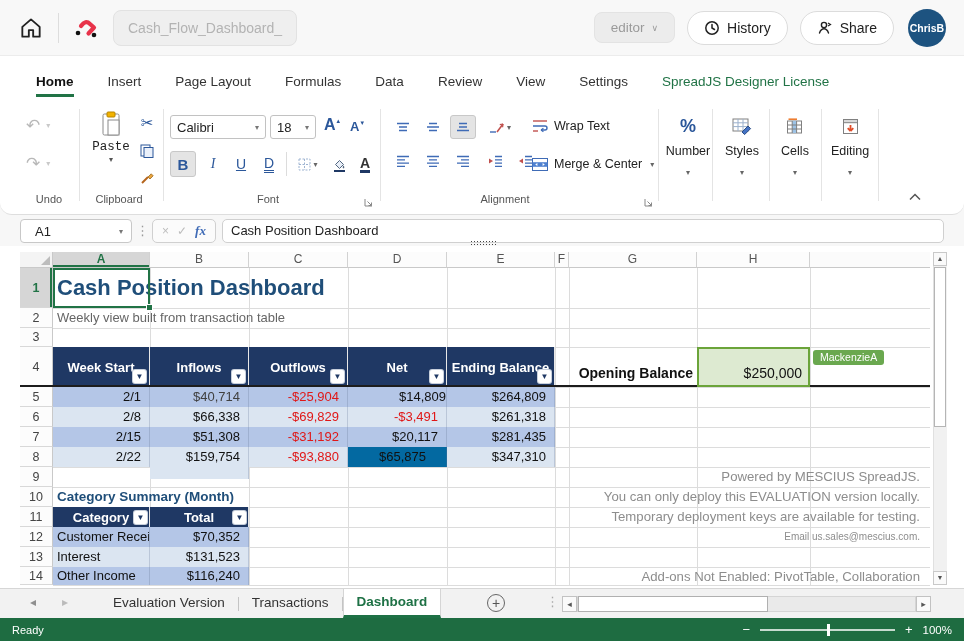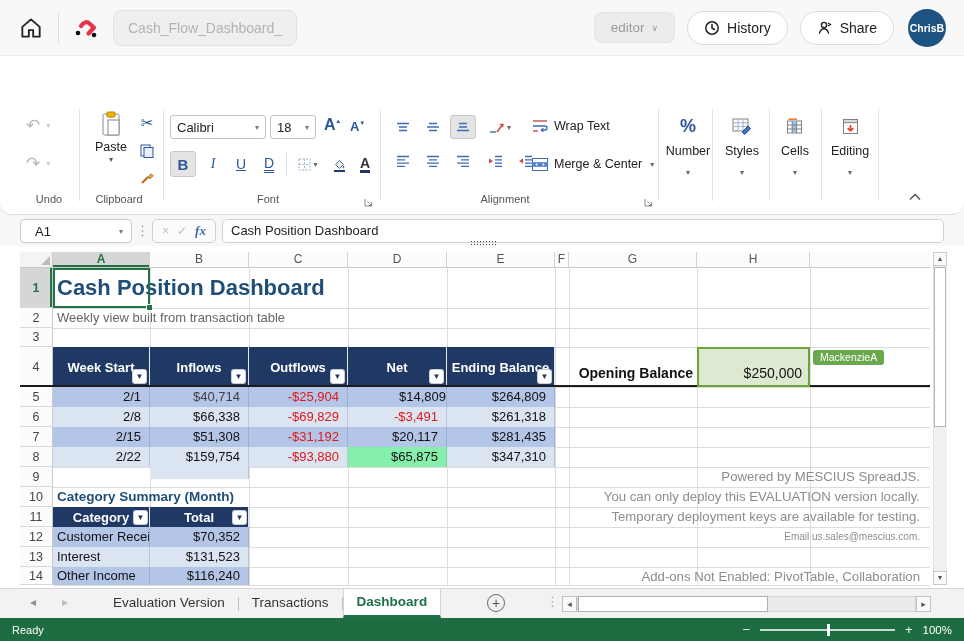--- a/index.html
+++ b/index.html
@@ -129,20 +129,31 @@
           <circle cx="7" cy="5" r="2.6" fill="none" stroke="#222" stroke-width="1.4"></circle>
           <path d="M2.5 13 q1.5-4.2 4.5-4.2 t4.5 4.2" fill="none" stroke="#222" stroke-width="1.4" stroke-linecap="round"></path>
           <path d="M11 3 l2.5 1.5 -2.5 1.5" fill="none" stroke="#222" stroke-width="1.2"></path>
         </svg>
       <span>Share</span>
     </div>
     <div id="avatar">ChrisB</div>
   </div>
 
   <div id="ribbon">
+    <div id="ribbon-tabs">
+        <div class="rtab active">Home</div>
+        <div class="rtab">Insert</div>
+        <div class="rtab">Page Layout</div>
+        <div class="rtab">Formulas</div>
+        <div class="rtab">Data</div>
+        <div class="rtab">Review</div>
+        <div class="rtab">View</div>
+        <div class="rtab">Settings</div>
+        <div class="rtab license">SpreadJS Designer License</div>
+      </div>
     <div id="ribbon-tools">
       <div class="vdiv" style="left:79px"></div>
       <div class="vdiv" style="left:163px"></div>
       <div class="vdiv" style="left:380px"></div>
       <div class="vdiv" style="left:658px"></div>
       <div class="vdiv" style="left:712px"></div>
       <div class="vdiv" style="left:769px"></div>
       <div class="vdiv" style="left:821px"></div>
       <div class="vdiv" style="left:878px"></div>
 
@@ -155,21 +166,21 @@
           <span class="mini">▾</span>
         </div>
       <div class="glabel" style="left:20px;top:88px;width:58px">Undo</div>
 
       <div class="pastebtn" style="left:88px;top:6px">
         <svg width="22" height="26" viewBox="0 0 22 26">
             <rect x="3" y="3" width="16" height="21" rx="1.5" fill="#fff" stroke="#8a8a8a"></rect>
             <rect x="7" y="1" width="8" height="5" rx="1" fill="#f2b200" stroke="#b78500"></rect>
             <rect x="8" y="9" width="11" height="15" fill="#fff" stroke="#8a8a8a"></rect>
           </svg>
-        <span style="display:block;">Paste</span>
+        <span style="display:block;font-family:Liberation Mono, monospace;">Paste</span>
         <span class="mini2">▾</span>
       </div>
       <div class="sicon" style="left:136px;top:8px">
           <span style="color:#2b579a;font-size:15px">✂</span>
         </div>
       <div class="sicon" style="left:136px;top:36px">
           <svg width="14" height="14" viewBox="0 0 14 14">
             <rect x="1" y="1" width="9" height="11" fill="#fff" stroke="#2b579a"></rect>
             <rect x="4" y="3.5" width="9" height="10" fill="#eaf0fa" stroke="#2b579a"></rect>
           </svg>
@@ -432,21 +443,21 @@
       <div style="position: absolute; box-sizing: border-box; left: 348px; top: 407px; width: 99px; height: 20px; line-height: 20px; background: rgb(219, 229, 241); border-right: 1px solid rgba(100, 120, 150, 0.28); text-align: right; padding-right: 8px; font-size: 13px; color: rgb(224, 23, 23); z-index: 2;">-$3,491</div>
       <div style="position: absolute; box-sizing: border-box; left: 447px; top: 407px; width: 108px; height: 20px; line-height: 20px; background: rgb(219, 229, 241); border-right: 1px solid rgba(100, 120, 150, 0.28); text-align: right; padding-right: 8px; font-size: 13px; color: rgb(17, 17, 17); z-index: 2;">$261,318</div>
       <div style="position: absolute; box-sizing: border-box; left: 53px; top: 427px; width: 97px; height: 20px; line-height: 20px; background: rgb(180, 198, 231); border-right: 1px solid rgba(100, 120, 150, 0.28); text-align: right; padding-right: 8px; font-size: 13px; color: rgb(17, 17, 17); z-index: 2;">2/15</div>
       <div style="position: absolute; box-sizing: border-box; left: 150px; top: 427px; width: 99px; height: 20px; line-height: 20px; background: rgb(180, 198, 231); border-right: 1px solid rgba(100, 120, 150, 0.28); text-align: right; padding-right: 8px; font-size: 13px; color: rgb(17, 17, 17); z-index: 2;">$51,308</div>
       <div style="position: absolute; box-sizing: border-box; left: 249px; top: 427px; width: 99px; height: 20px; line-height: 20px; background: rgb(180, 198, 231); border-right: 1px solid rgba(100, 120, 150, 0.28); text-align: right; padding-right: 8px; font-size: 13px; color: rgb(224, 23, 23); z-index: 2;">-$31,192</div>
       <div style="position: absolute; box-sizing: border-box; left: 348px; top: 427px; width: 99px; height: 20px; line-height: 20px; background: rgb(180, 198, 231); border-right: 1px solid rgba(100, 120, 150, 0.28); text-align: right; padding-right: 8px; font-size: 13px; color: rgb(17, 17, 17); z-index: 2;">$20,117</div>
       <div style="position: absolute; box-sizing: border-box; left: 447px; top: 427px; width: 108px; height: 20px; line-height: 20px; background: rgb(180, 198, 231); border-right: 1px solid rgba(100, 120, 150, 0.28); text-align: right; padding-right: 8px; font-size: 13px; color: rgb(17, 17, 17); z-index: 2;">$281,435</div>
       <div style="position: absolute; box-sizing: border-box; left: 53px; top: 447px; width: 97px; height: 20px; line-height: 20px; background: rgb(219, 229, 241); border-right: 1px solid rgba(100, 120, 150, 0.28); text-align: right; padding-right: 8px; font-size: 13px; color: rgb(17, 17, 17); z-index: 2;">2/22</div>
       <div style="position: absolute; box-sizing: border-box; left: 150px; top: 447px; width: 99px; height: 32px; line-height: 20px; background: rgb(219, 229, 241); border-right: 1px solid rgba(100, 120, 150, 0.28); text-align: right; padding-right: 8px; font-size: 13px; color: rgb(17, 17, 17); z-index: 2;">$159,754</div>
       <div style="position: absolute; box-sizing: border-box; left: 249px; top: 447px; width: 99px; height: 20px; line-height: 20px; background: rgb(219, 229, 241); border-right: 1px solid rgba(100, 120, 150, 0.28); text-align: right; padding-right: 8px; font-size: 13px; color: rgb(224, 23, 23); z-index: 2;">-$93,880</div>
-      <div style="position: absolute; box-sizing: border-box; left: 348px; top: 447px; width: 99px; height: 20px; line-height: 20px; background: #86efac; border-right: 1px solid rgba(100, 120, 150, 0.28); text-align: right; padding-right: 8px; font-size: 13px; color: rgb(17, 17, 17); z-index: 2;">$65,875</div>
+      <div style="position: absolute; box-sizing: border-box; left: 348px; top: 447px; width: 99px; height: 20px; line-height: 20px; background: #0369a1; border-right: 1px solid rgba(100, 120, 150, 0.28); text-align: right; padding-right: 20px; font-size: 13px; color: rgb(17, 17, 17); z-index: 2;">$65,875</div>
       <div style="position: absolute; box-sizing: border-box; left: 447px; top: 447px; width: 108px; height: 20px; line-height: 20px; background: rgb(219, 229, 241); border-right: 1px solid rgba(100, 120, 150, 0.28); text-align: right; padding-right: 8px; font-size: 13px; color: rgb(17, 17, 17); z-index: 2;">$347,310</div>
       <div style="position: absolute; box-sizing: border-box; left: 569px; top: 347px; width: 128px; height: 40px; display: flex; align-items: flex-end; justify-content: flex-end; padding: 0px 4px 6px 0px; font-weight: bold; font-size: 14px; color: rgb(17, 17, 17); z-index: 3; white-space: nowrap;">Opening Balance</div>
       <div style="position: absolute; box-sizing: border-box; left: 697px; top: 347px; width: 113px; height: 40px; background: rgb(221, 234, 209); border: 2px solid rgb(107, 164, 58); display: flex; align-items: flex-end; justify-content: flex-end; padding: 0px 6px 4px 0px; font-size: 14px; color: rgb(17, 17, 17); z-index: 5;">$250,000</div>
       <div style="position: absolute; box-sizing: border-box; left: 813px; top: 350px; height: 15px; line-height: 15px; padding: 0px 7px; background: rgb(106, 168, 79); color: rgb(255, 255, 255); font-size: 10.5px; border-radius: 3px; z-index: 6;">MackenzieA</div>
       <div style="position: absolute; box-sizing: border-box; left: 20px; top: 385px; width: 910px; height: 2px; background: rgb(28, 28, 28); z-index: 4;"></div>
       <div style="position: absolute; box-sizing: border-box; left: 57px; top: 268px; width: 420px; height: 40px; line-height: 40px; font-size: 22px; font-weight: bold; color: rgb(31, 78, 121); white-space: nowrap; z-index: 3;">Cash Position Dashboard</div>
       <div style="position: absolute; box-sizing: border-box; left: 57px; top: 308px; width: 420px; height: 20px; line-height: 20px; font-size: 13px; color: rgb(102, 102, 102); white-space: nowrap; z-index: 3;">Weekly view built from transaction table</div>
       <div style="position: absolute; box-sizing: border-box; left: 53px; top: 268px; width: 97px; height: 40px; border: 2px solid rgb(33, 115, 70); z-index: 4;"></div>
       <div style="position: absolute; box-sizing: border-box; left: 146px; top: 304px; width: 7px; height: 7px; background: rgb(33, 115, 70); border: 1px solid rgb(255, 255, 255); z-index: 5;"></div>
       <div style="position: absolute; box-sizing: border-box; left: 57px; top: 487px; width: 300px; height: 20px; line-height: 20px; font-size: 13.5px; font-weight: bold; color: rgb(31, 78, 121); white-space: nowrap; z-index: 3;">Category Summary (Month)</div>

